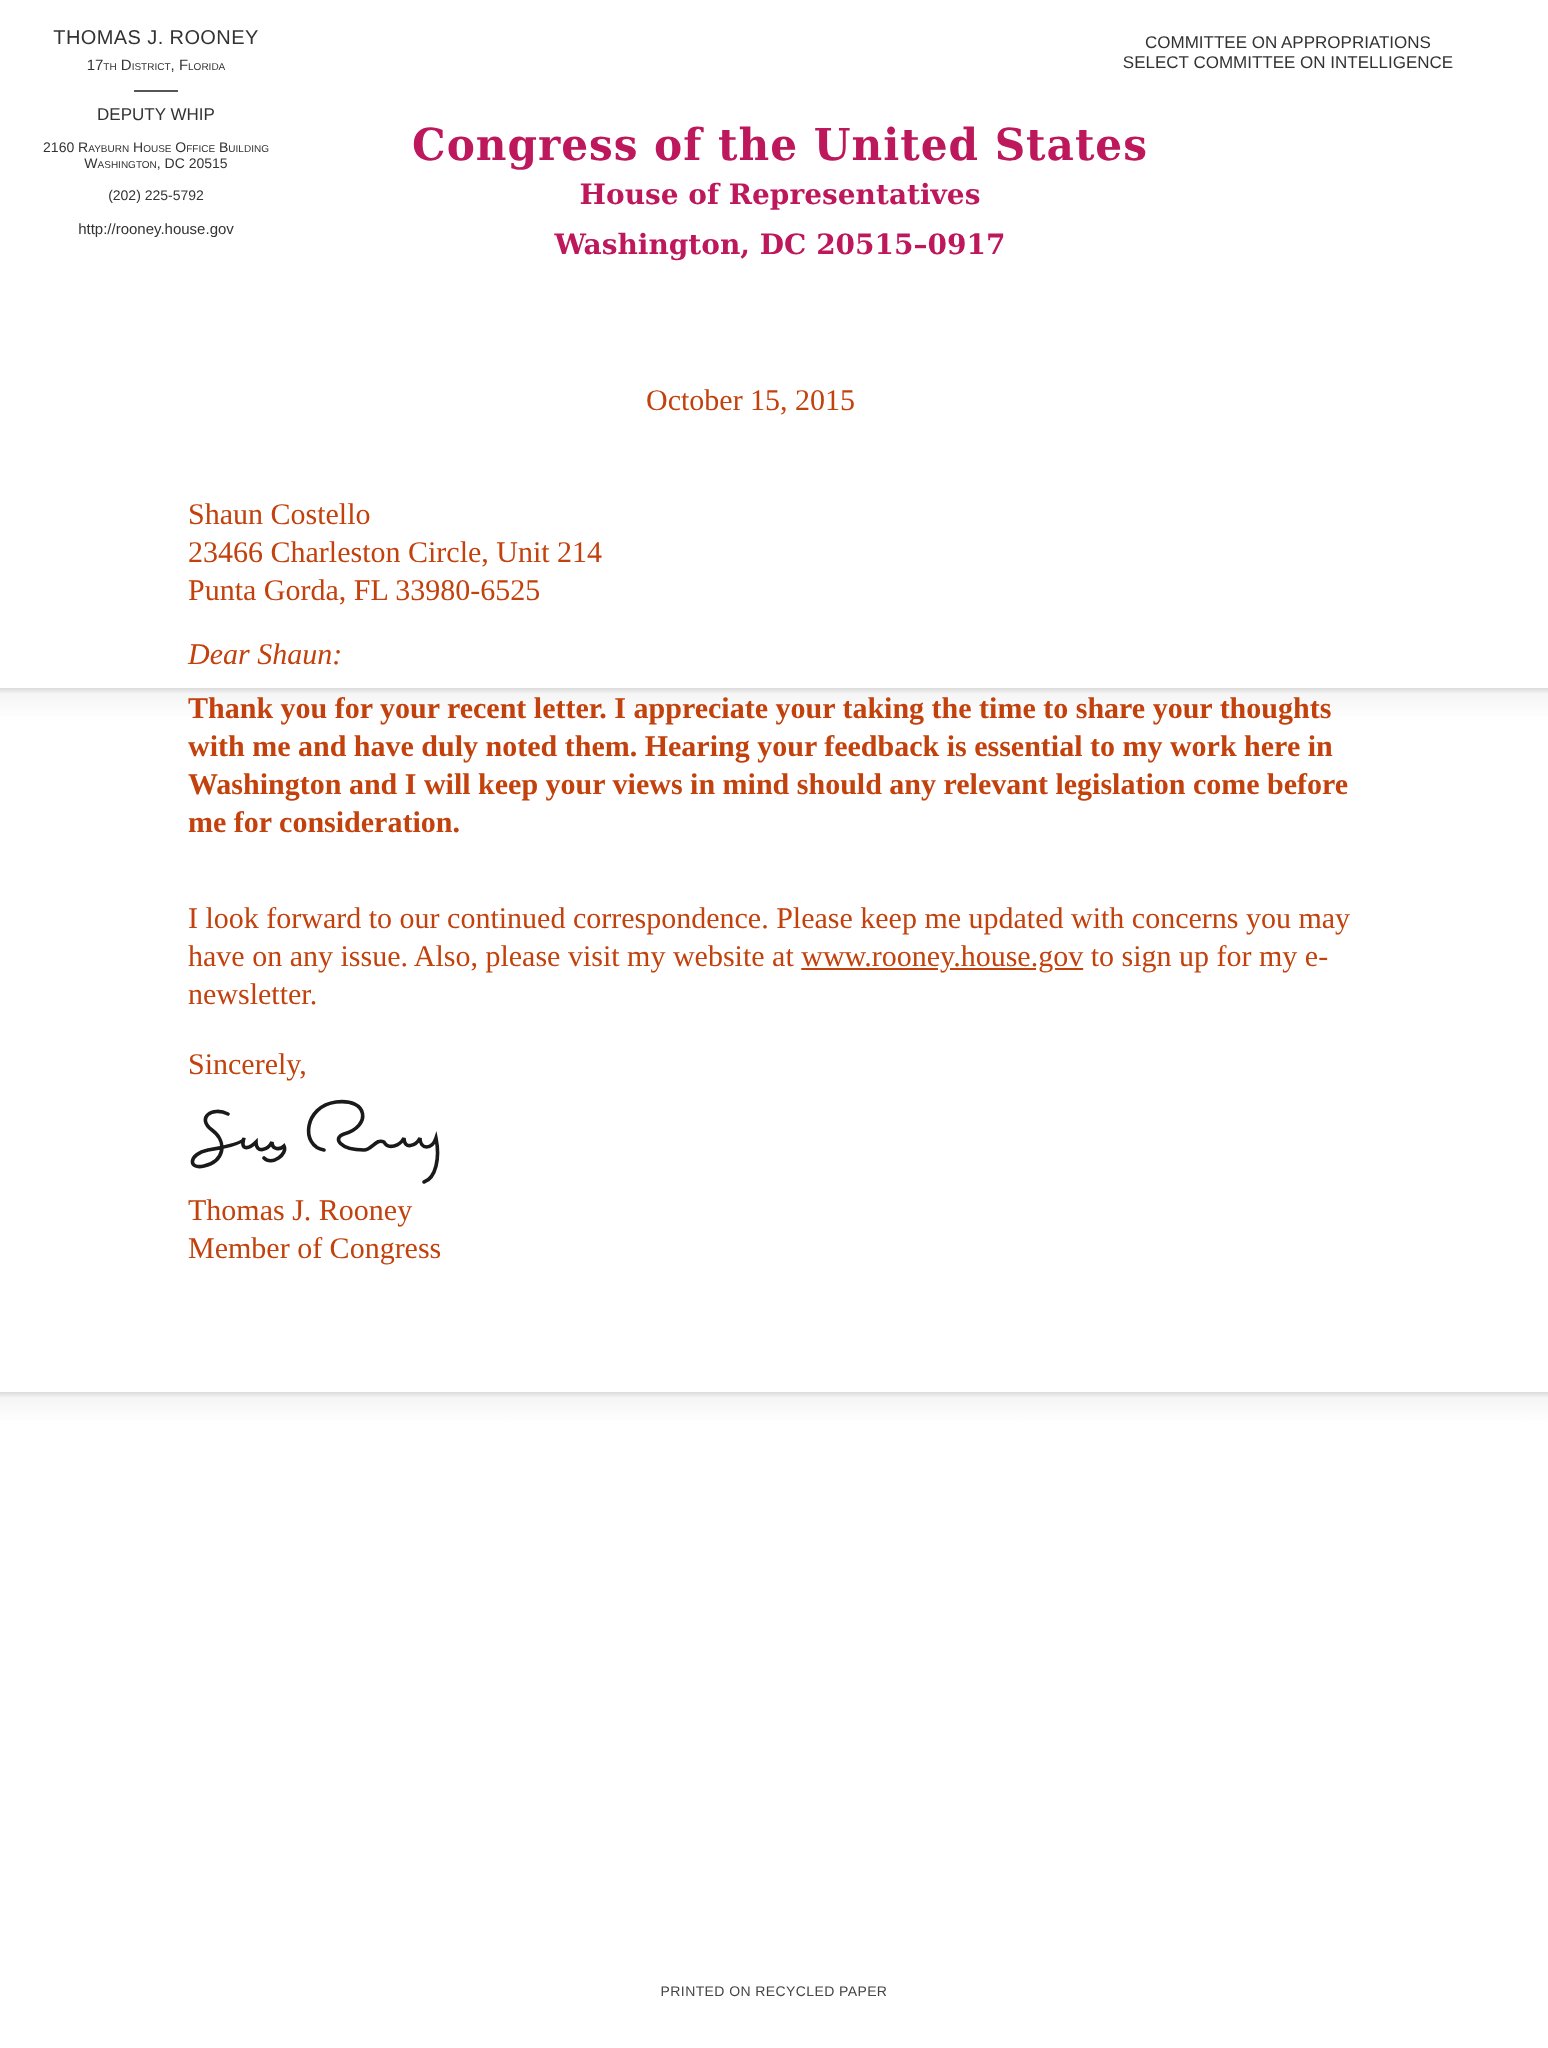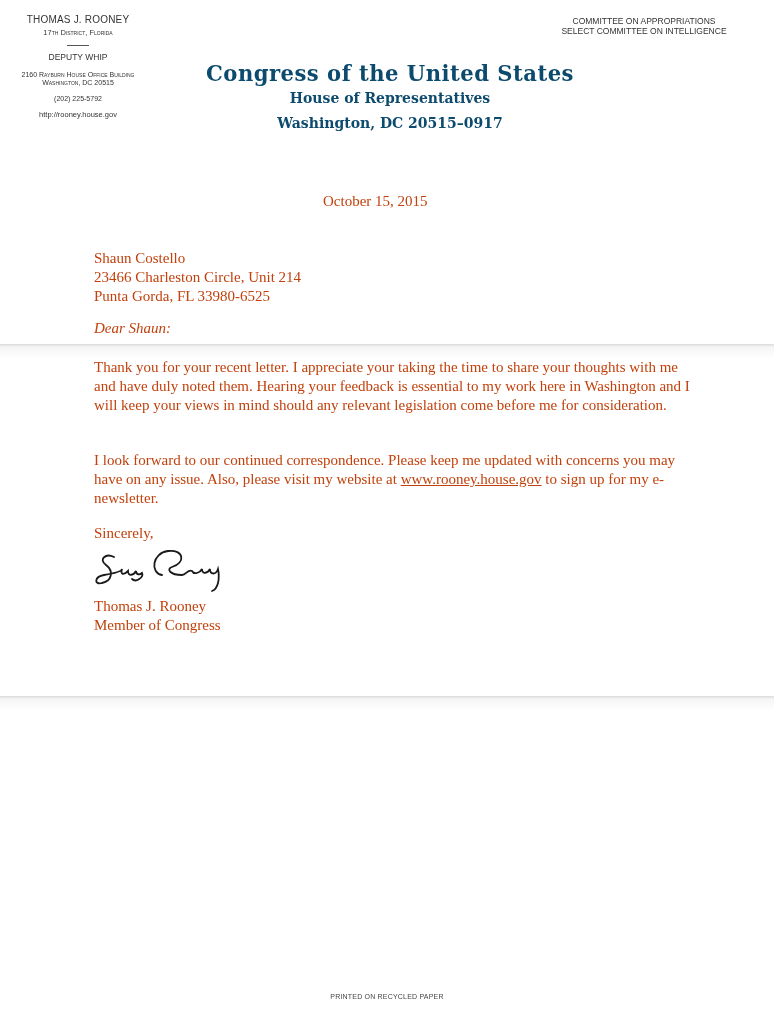--- a/index.html
+++ b/index.html
@@ -28,33 +28,33 @@
     .left-col .web { font-size: 7.5px; margin-top: 8px; }
 
     .right-col {
       position: absolute; right: 30px; top: 16px; width: 200px; text-align: center;
       font-family: "Liberation Sans", sans-serif; color: #333; font-size: 8.5px;
     }
     .right-col div + div { }
 
     .masthead {
       position: absolute; left: 190px; width: 400px; top: 60px; text-align: center;
-      font-family: "DejaVu Serif", serif; color: #0c4a6e;
+      font-family: "DejaVu Serif", serif; color: #be185d;
     }
     .masthead .m1 { font-size: 22px; font-weight: bold; letter-spacing: 0.5px; transform: scaleX(0.96); }
     .masthead .m2 { font-size: 14px; font-weight: bold; margin-top: 4px; }
     .masthead .m3 { font-size: 14px; font-weight: bold; margin-top: 9px; }
 
     .letter {
       font-family: "Liberation Serif", serif; font-size: 15px; line-height: 19px; color: #c2410c;
     }
     .date { position: absolute; left: 323px; top: 192px; }
     .recipient { position: absolute; left: 94px; top: 249px; }
     .salutation { position: absolute; left: 94px; top: 319px; font-style: italic; }
-    .p1 { position: absolute; left: 94px; top: 358px; width: 600px; }
+    .p1 { position: absolute; left: 94px; top: 346px; width: 600px; font-weight: bold; }
     .p2 { position: absolute; left: 94px; top: 451px; width: 600px; }
     .p2 .link { text-decoration: underline; margin-top: 47px; }
     .closing { position: absolute; left: 94px; top: 524px; }
     .signature { position: absolute; left: 92px; top: 545px; width: 150px; height: 48px; }
     .signer { position: absolute; left: 94px; top: 597px; }
 
     .footer {
       position: absolute; left: 0; right: 0; top: 993px; text-align: center;
       font-family: "Liberation Sans", sans-serif; font-size: 7px; color: #444; letter-spacing: 0.2px;
     }

